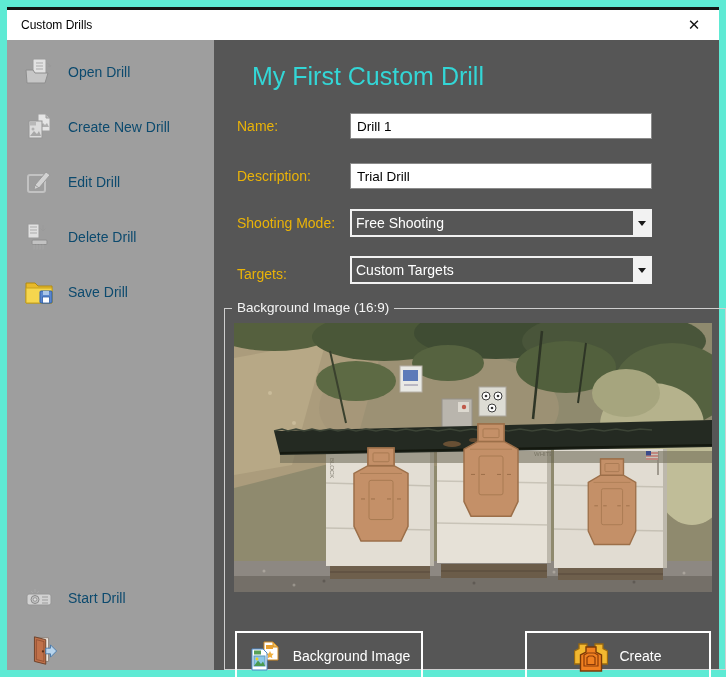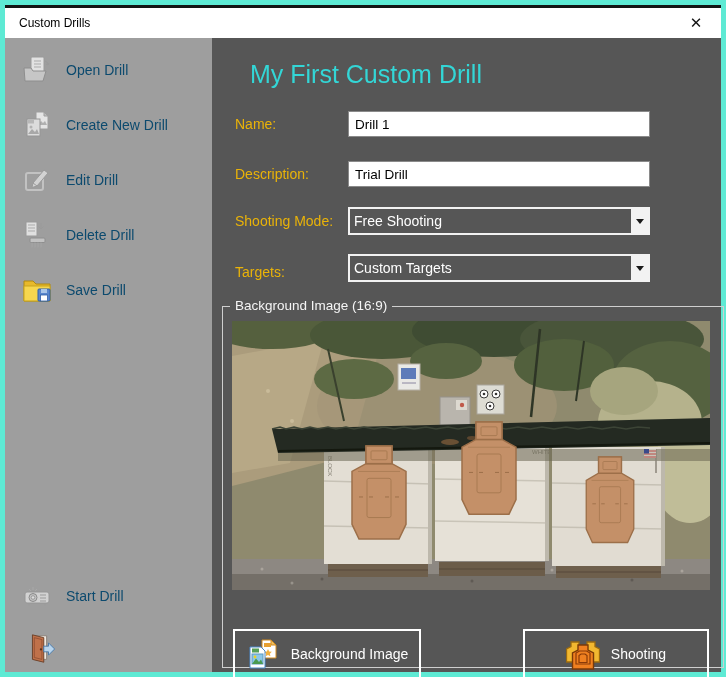--- a/index.html
+++ b/index.html
@@ -1,19 +1,19 @@
 <!DOCTYPE html>
 <html style="--accent: #33d6d6; --sidebar_bg: #9e9e9e; --main_bg: #565656; --titlebar_bg: #ffffff;"><head>
 <meta charset="utf-8">
 <style>
   * { margin:0; padding:0; box-sizing:border-box; }
   html,body { width:726px; height:677px; overflow:hidden; background:#565656;
               font-family:"Liberation Sans", sans-serif; }
   .window { position:relative; width:726px; height:677px; background:var(--main_bg,#565656);
-            border:5px solid #5eead4; }
+            border:7px solid #5eead4; }
 
   
   .titlebar { position:absolute; top:0; left:0; right:0; height:33px;
               background:var(--titlebar_bg,#fff); border-top:3px solid #141414;
               display:flex; align-items:center; }
   .title-text { margin-left:14px; font-size:12px; color:#000; }
   .close-btn { position:absolute; right:10px; top:0; width:30px; height:30px;
                display:flex; align-items:center; justify-content:center;
                font-size:15px; color:#111; cursor:pointer; }
 
@@ -330,17 +330,17 @@
             <g transform="translate(25,5)">
               <path d="M-4,0 h8 v4.5 l4.5,2.5 v13 h-17 v-13 l4.5,-2.5 z" fill="#f2b830" stroke="#9a6a10" stroke-width="1.3"></path>
             </g>
             <g transform="translate(17,8)">
               <path d="M-5,0 h10 v5 l5.5,3 v16 h-21 v-16 l5.5,-3 z" fill="#f08020" stroke="#7a3a08" stroke-width="1.4"></path>
               <path d="M-3.5,6 h7 l3.5,2 v11 h-14 v-11 l3.5,-2 z" fill="none" stroke="#8a3a08" stroke-width="1.2"></path>
               <path d="M-2,9 h4 l2,1.5 v7 h-8 v-7 l2,-1.5 z" fill="none" stroke="#8a3a08" stroke-width="1.2"></path>
             </g>
           </svg>
         </span>
-        <span>Shooting</span>
+        <span>Create</span>
       </div>
     </div>
   </div>
 </div>
 
 </body></html>

